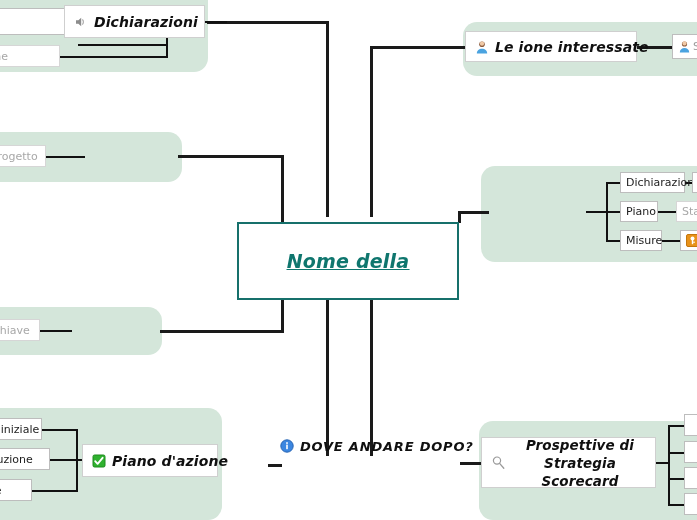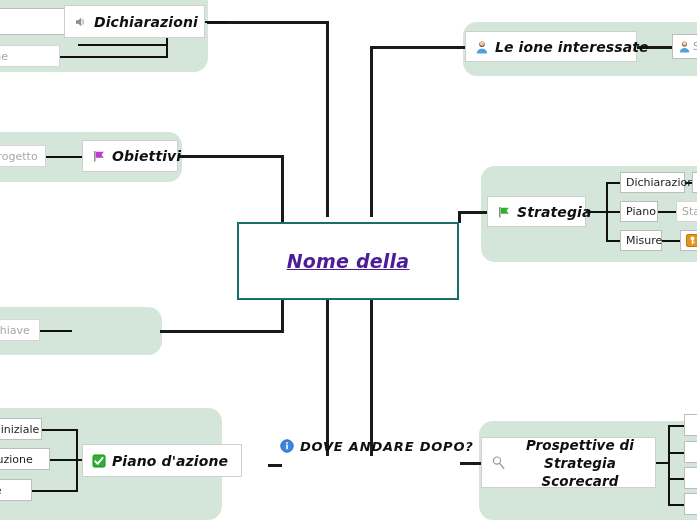--- a/index.html
+++ b/index.html
@@ -27,21 +27,21 @@
     background:#ffffff;
     border:2px solid #16706b;
     box-sizing:border-box;
     display:flex;align-items:center;justify-content:center;
     text-align:center;
   }
   .central span{
     font-family:"DejaVu Sans", sans-serif;
     font-weight:bold;font-style:italic;
     font-size:19px;line-height:26px;
-    color:#4c1d95;
+    color:#0f766e;
     text-decoration:underline;
     letter-spacing:0.2px;
     text-align:right;
   }
 
   
   .topic{
     position:absolute;
     background:#ffffff;
     border:1px solid #cfcfcf;
@@ -225,42 +225,24 @@
     <span class="ico">
       <svg width="14" height="14" viewBox="0 0 14 14">
         <circle cx="7" cy="4.2" r="2.8" fill="#8b5a3c"></circle>
         <circle cx="7" cy="3.6" r="2.2" fill="#f0c9a6"></circle>
         <path d="M1.8 13.4c0-2.9 2.3-4.7 5.2-4.7s5.2 1.8 5.2 4.7z" fill="#4aa3e0"></path>
       </svg>
     </span>
     <span class="tlabel">Le ione interessate</span>
   </div>
 
-  <div class="topic" style="left:82px;top:140px;width:96px;height:32px;">
-    <span class="ico">
-      <svg width="14" height="14" viewBox="0 0 14 14">
-        <rect x="2" y="2" width="1.5" height="10.5" fill="#8a8a8a"></rect>
-        <path d="M3.8 2.8h8l-2.2 3 2.2 3h-8z" fill="#b83dd6"></path>
-      </svg>
-    </span>
-    <span class="tlabel">Obiettivi</span>
-  </div>
-
-  <div class="topic" style="left:487px;top:196px;width:99px;height:31px;">
-    <span class="ico">
-      <svg width="14" height="14" viewBox="0 0 14 14">
-        <rect x="2" y="2" width="1.5" height="10.5" fill="#8a8a8a"></rect>
-        <path d="M3.8 2.8h8l-2.2 3 2.2 3h-8z" fill="#2fb12f"></path>
-      </svg>
-    </span>
-    <span class="tlabel">Strategia</span>
-  </div>
-
-
-  <div class="topic" style="left:82px;top:444px;width:160px;height:33px;">
+
+
+
+  <div class="topic" style="left:82px;top:444px;width:136px;height:33px;">
     <span class="ico">
       <svg width="14" height="14" viewBox="0 0 14 14">
         <rect x="1" y="1" width="12" height="12" rx="1.5" fill="#2fb12f" stroke="#1d8a1d"></rect>
         <path d="M3.2 7.2l2.4 2.6 5-6" stroke="#ffffff" stroke-width="1.9" fill="none" stroke-linecap="round" stroke-linejoin="round"></path>
       </svg>
     </span>
     <span class="tlabel">Piano d'azione</span>
   </div>
 
   <div class="plain" style="left:280px;top:435px;height:22px;">

